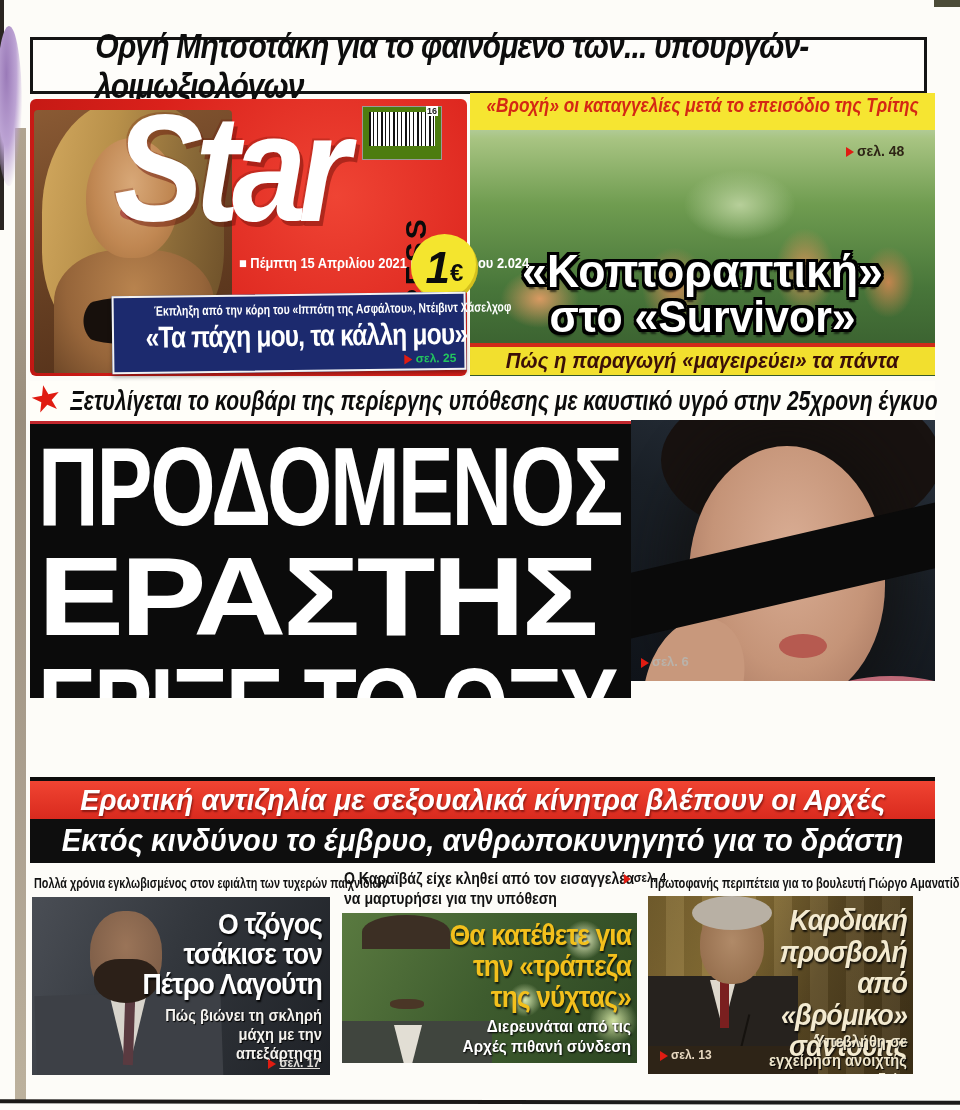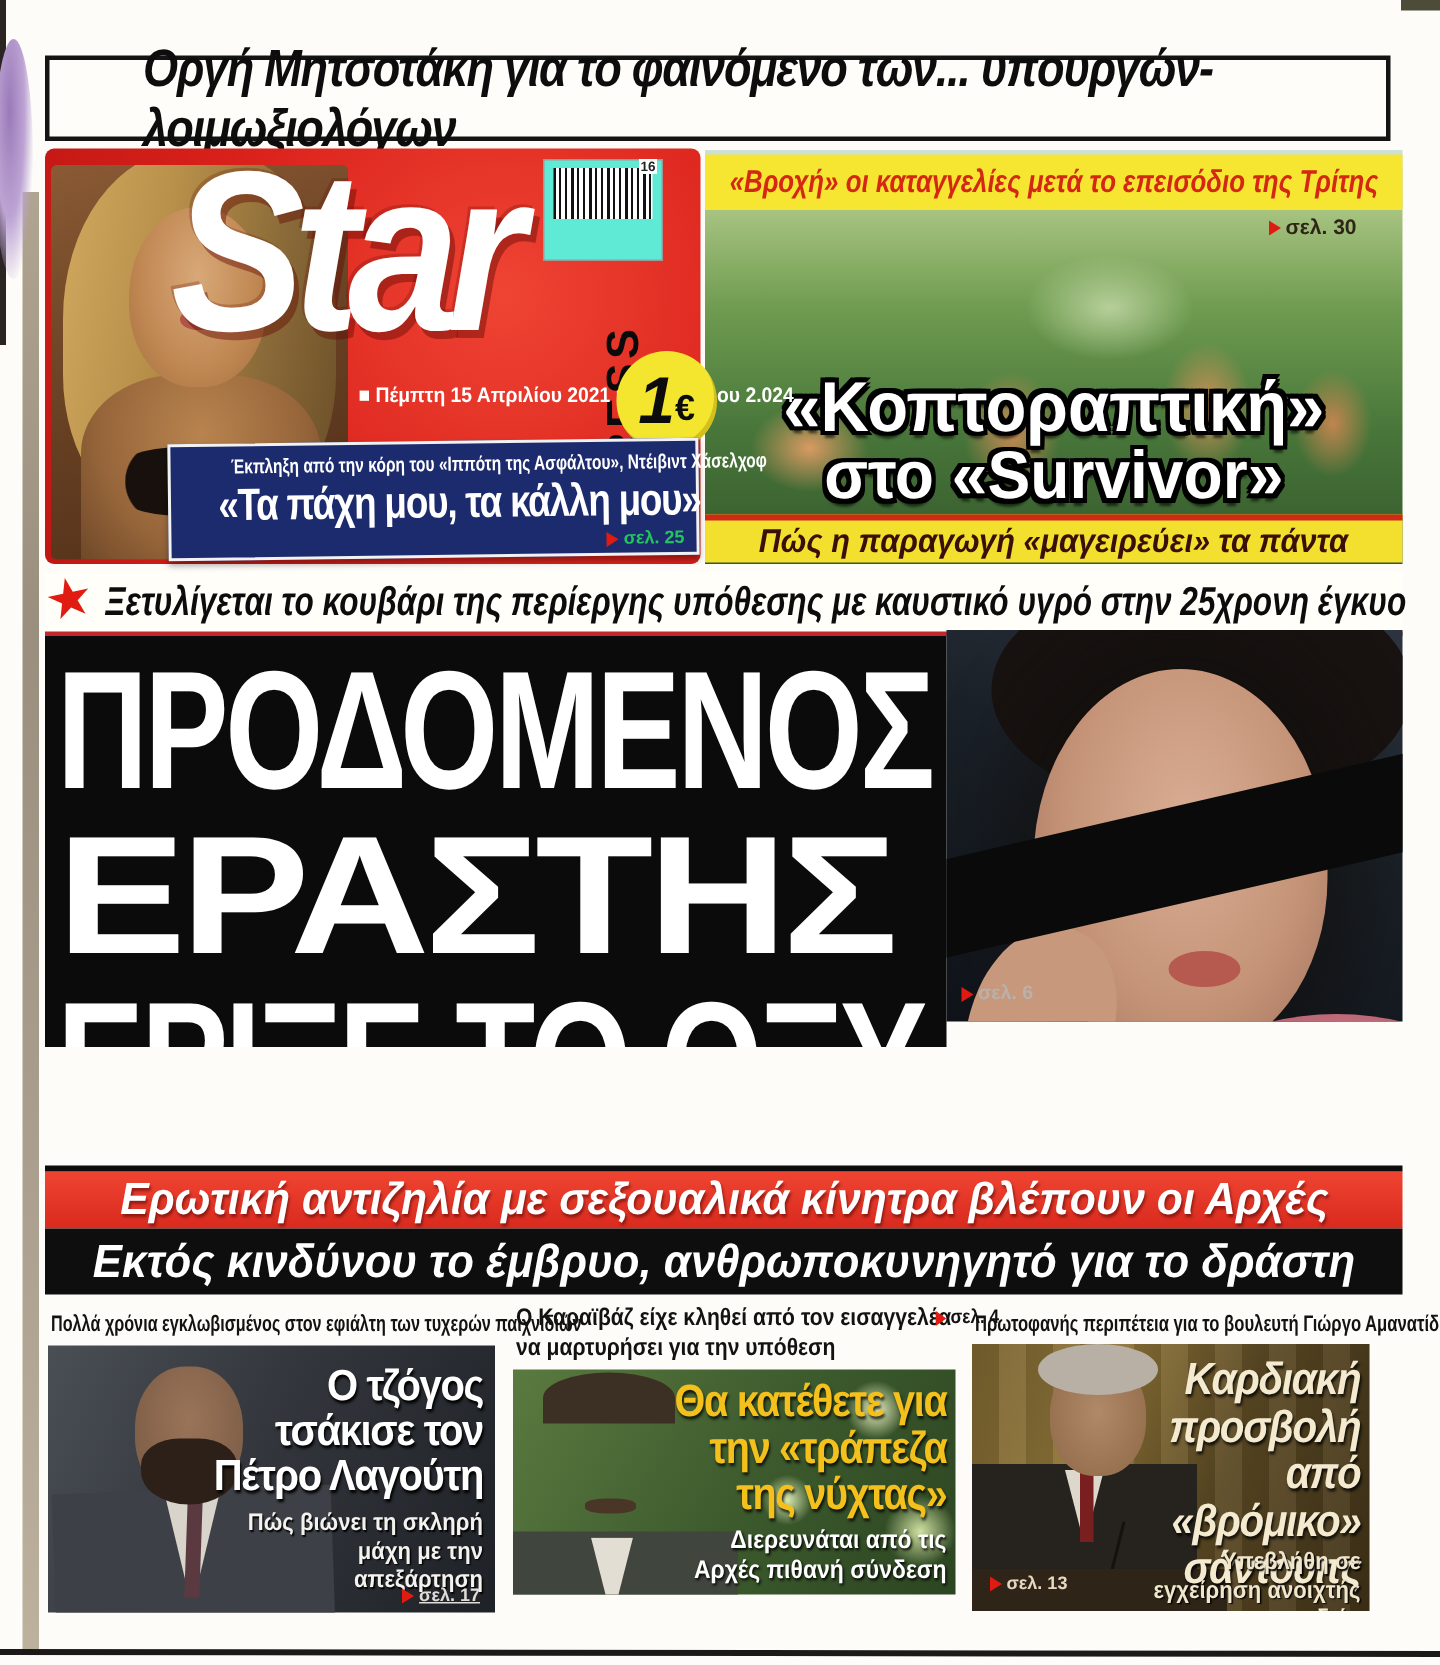--- a/index.html
+++ b/index.html
@@ -40,21 +40,21 @@
   .woman-body{position:absolute;left:20px;top:140px;width:160px;height:130px;border-radius:40% 40% 0 0;
     background:radial-gradient(ellipse at 50% 30%,#b8834e 0%,#96653a 60%,#6b4526 100%);}
   .woman-bra{position:absolute;left:40px;top:188px;width:120px;height:46px;border-radius:40%;
     background:radial-gradient(circle at 30% 50%,#17100c 0 26px,rgba(0,0,0,0) 27px),
                radial-gradient(circle at 70% 50%,#17100c 0 26px,rgba(0,0,0,0) 27px);}
   .star-logo{left:114px;top:92px;font-size:152px;line-height:1;font-weight:bold;font-style:italic;
     color:#ffffff;letter-spacing:-9px;transform:scaleX(.88);transform-origin:left top;z-index:4;
     text-shadow:4px 5px 0 rgba(100,10,5,.45), -2px -2px 0 rgba(100,10,5,.25);}
   .press-label{left:399px;top:168px;height:165px;writing-mode:vertical-rl;transform:rotate(180deg);
     font-weight:bold;font-size:30px;letter-spacing:3px;color:#0a0a0a;z-index:5;}
-  .barcode{left:362px;top:106px;width:80px;height:68px;background:#5eead4;border:1px solid #9a9a9a;z-index:6;box-sizing:border-box;}
+  .barcode{left:362px;top:106px;width:80px;height:54px;background:#4d7c0f;border:1px solid #9a9a9a;z-index:6;box-sizing:border-box;}
   .barcode-bars{position:absolute;left:6px;top:5px;right:6px;height:34px;
     background:repeating-linear-gradient(90deg,#111 0 2px,#fff 2px 4px,#111 4px 5px,#fff 5px 8px,#111 8px 9px,#fff 9px 12px);}
   .barcode-num{position:absolute;right:3px;top:-1px;font-size:9px;font-weight:bold;color:#222;background:#fff;padding:0 1px;}
   .issue-date{left:239px;top:255px;font-size:14px;color:#ffffff;z-index:5;transform:scaleX(.92);transform-origin:left;}
   .price-badge{left:411px;top:234px;width:67px;height:67px;border-radius:50%;background:#f4e52e;z-index:7;
     display:flex;align-items:center;justify-content:center;box-shadow:inset -2px -3px 0 rgba(150,120,0,.35);}
   .price-num{font-size:44px;font-weight:bold;font-style:italic;color:#0c0c0c;line-height:1;}
   .price-cur{font-size:24px;font-weight:bold;color:#0c0c0c;margin-top:10px;}
 
   
@@ -68,22 +68,22 @@
 
   
   .survivor-photo{left:470px;top:100px;width:465px;height:276px;overflow:hidden;
     background:
       radial-gradient(ellipse 60px 45px at 15% 72%,#d99a62 0%,rgba(0,0,0,0) 65%),
       radial-gradient(ellipse 50px 62px at 44% 68%,#c78a55 0%,rgba(0,0,0,0) 65%),
       radial-gradient(ellipse 46px 66px at 72% 62%,#cf9258 0%,rgba(0,0,0,0) 65%),
       radial-gradient(ellipse 40px 55px at 90% 66%,#c2854e 0%,rgba(0,0,0,0) 65%),
       radial-gradient(ellipse 80px 50px at 58% 38%,#b7cf9a 0%,rgba(0,0,0,0) 70%),
       linear-gradient(180deg,#cfe0d8 0%,#a8c482 14%,#6f9c50 38%,#48763a 68%,#35592c 100%);}
-  .survivor-kicker-banner{left:470px;top:103px;width:465px;height:37px;background:#f6e531;
-    display:flex;align-items:center;justify-content:center;z-index:3;}
+  .survivor-kicker-banner{left:470px;top:93px;width:465px;height:37px;background:#f6e531;
+    display:flex;align-items:flex-start;justify-content:center;z-index:3;}
   .survivor-kicker-banner span{font-size:21px;font-weight:bold;font-style:italic;color:#d42814;
     transform:scaleX(.82);white-space:nowrap;}
   .survivor-pageref{left:846px;top:143px;font-size:14px;font-weight:bold;color:#2e2516;z-index:3;}
   .survivor-headline{left:478px;top:247px;width:449px;text-align:center;z-index:3;color:#fff;font-weight:bold;}
   .survivor-headline .l1{display:block;font-size:47px;line-height:1.0;transform:scaleX(.95);}
   .survivor-headline .l2{display:block;font-size:45px;line-height:1.0;transform:scaleX(.95);}
   .outline{text-shadow:-3px -3px 0 #000,3px -3px 0 #000,-3px 3px 0 #000,3px 3px 0 #000,
     0 -3px 0 #000,0 3px 0 #000,-3px 0 0 #000,3px 0 0 #000,0 5px 2px rgba(0,0,0,.6);}
   .survivor-footer{left:470px;top:343px;width:465px;height:32px;background:#f2df2e;border-top:4px solid #cf2a18;
     box-sizing:border-box;display:flex;align-items:center;justify-content:center;z-index:3;}
@@ -227,21 +227,21 @@
   <div class="abs blue-banner">
     <span class="blue-kicker">Έκπληξη από την κόρη του «Ιππότη της Ασφάλτου», Ντέιβιντ Χάσελχοφ</span>
     <span class="blue-headline">«Τα πάχη μου, τα κάλλη μου»</span>
     <span class="blue-pageref"><span class="arrow"></span><span>σελ. 25</span></span>
   </div>
 
   <div class="abs survivor-photo"></div>
   <div class="abs survivor-kicker-banner">
     <span>«Βροχή» οι καταγγελίες μετά το επεισόδιο της Τρίτης</span>
   </div>
-  <div class="abs survivor-pageref b"><span class="arrow"></span><span>σελ. 30</span></div>
+  <div class="abs survivor-pageref b"><span class="arrow"></span><span>σελ. 48</span></div>
   <div class="abs survivor-headline">
     <span class="l1 outline">«Κοπτοραπτική»</span>
     <span class="l2 outline">στο «Survivor»</span>
   </div>
   <div class="abs survivor-footer">
     <span>Πώς η παραγωγή «μαγειρεύει» τα πάντα</span>
   </div>
 
   <div class="abs lead-kicker-bar">
     <span class="lead-star">★</span>

